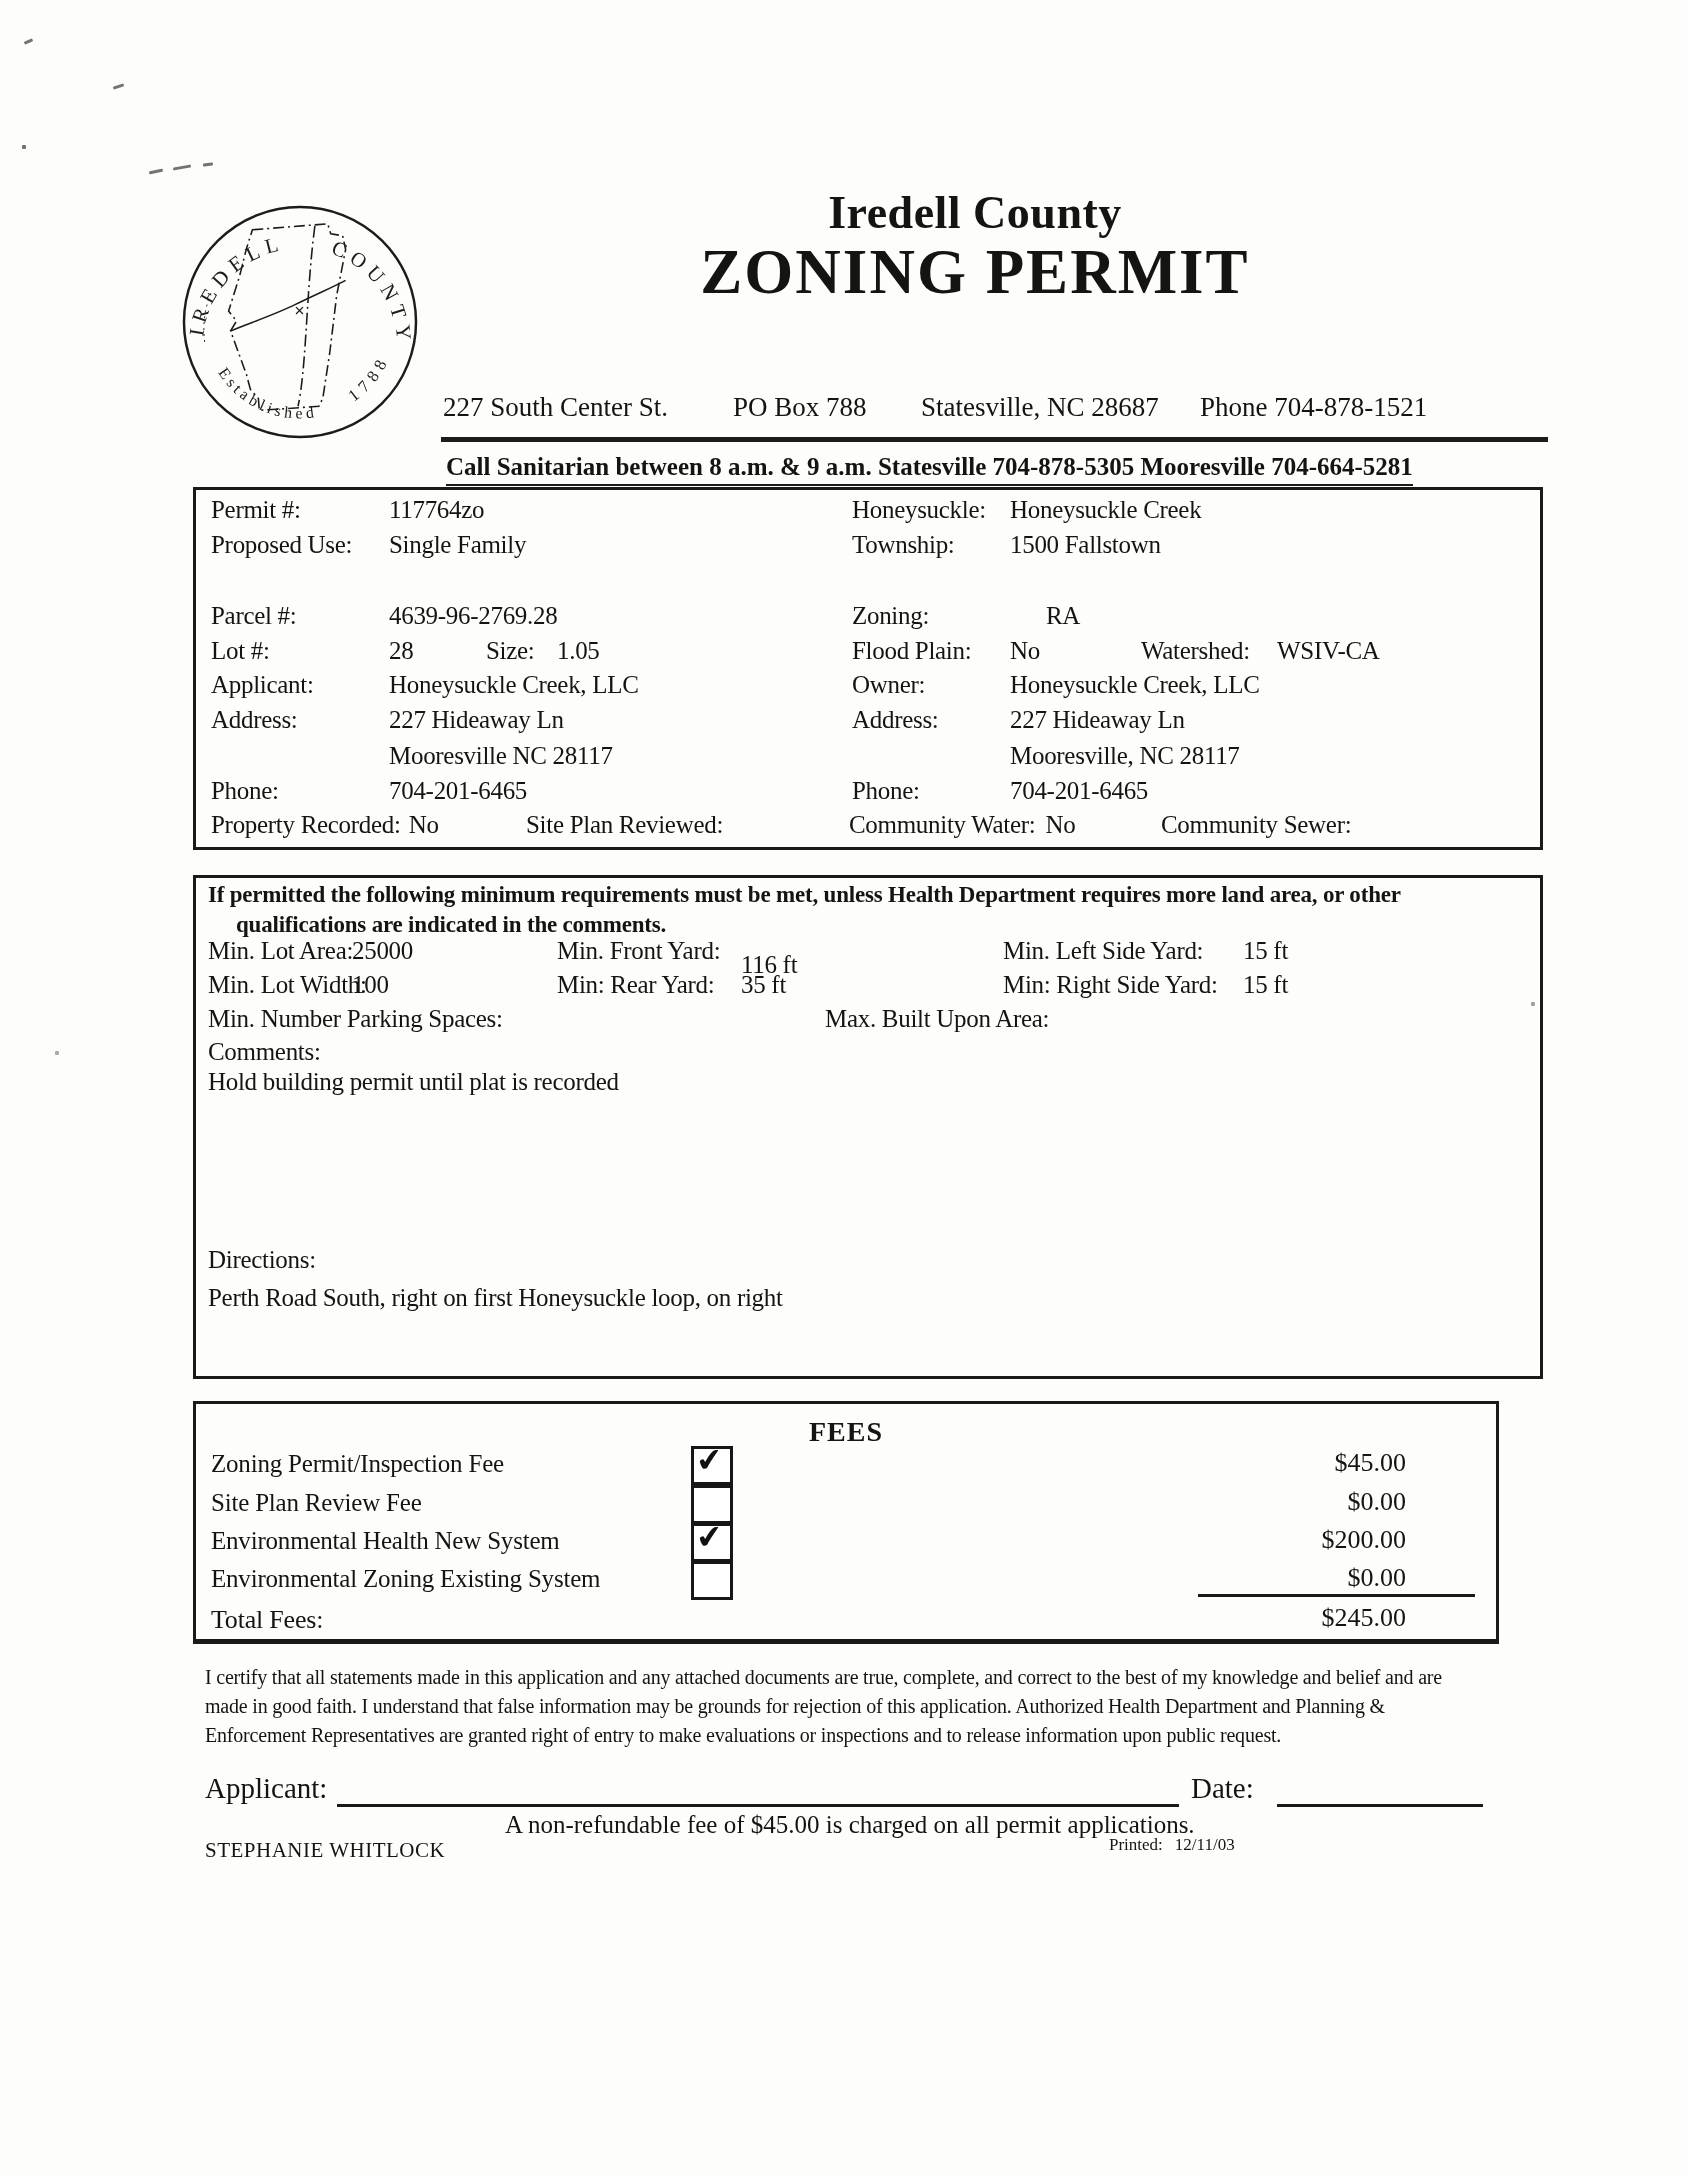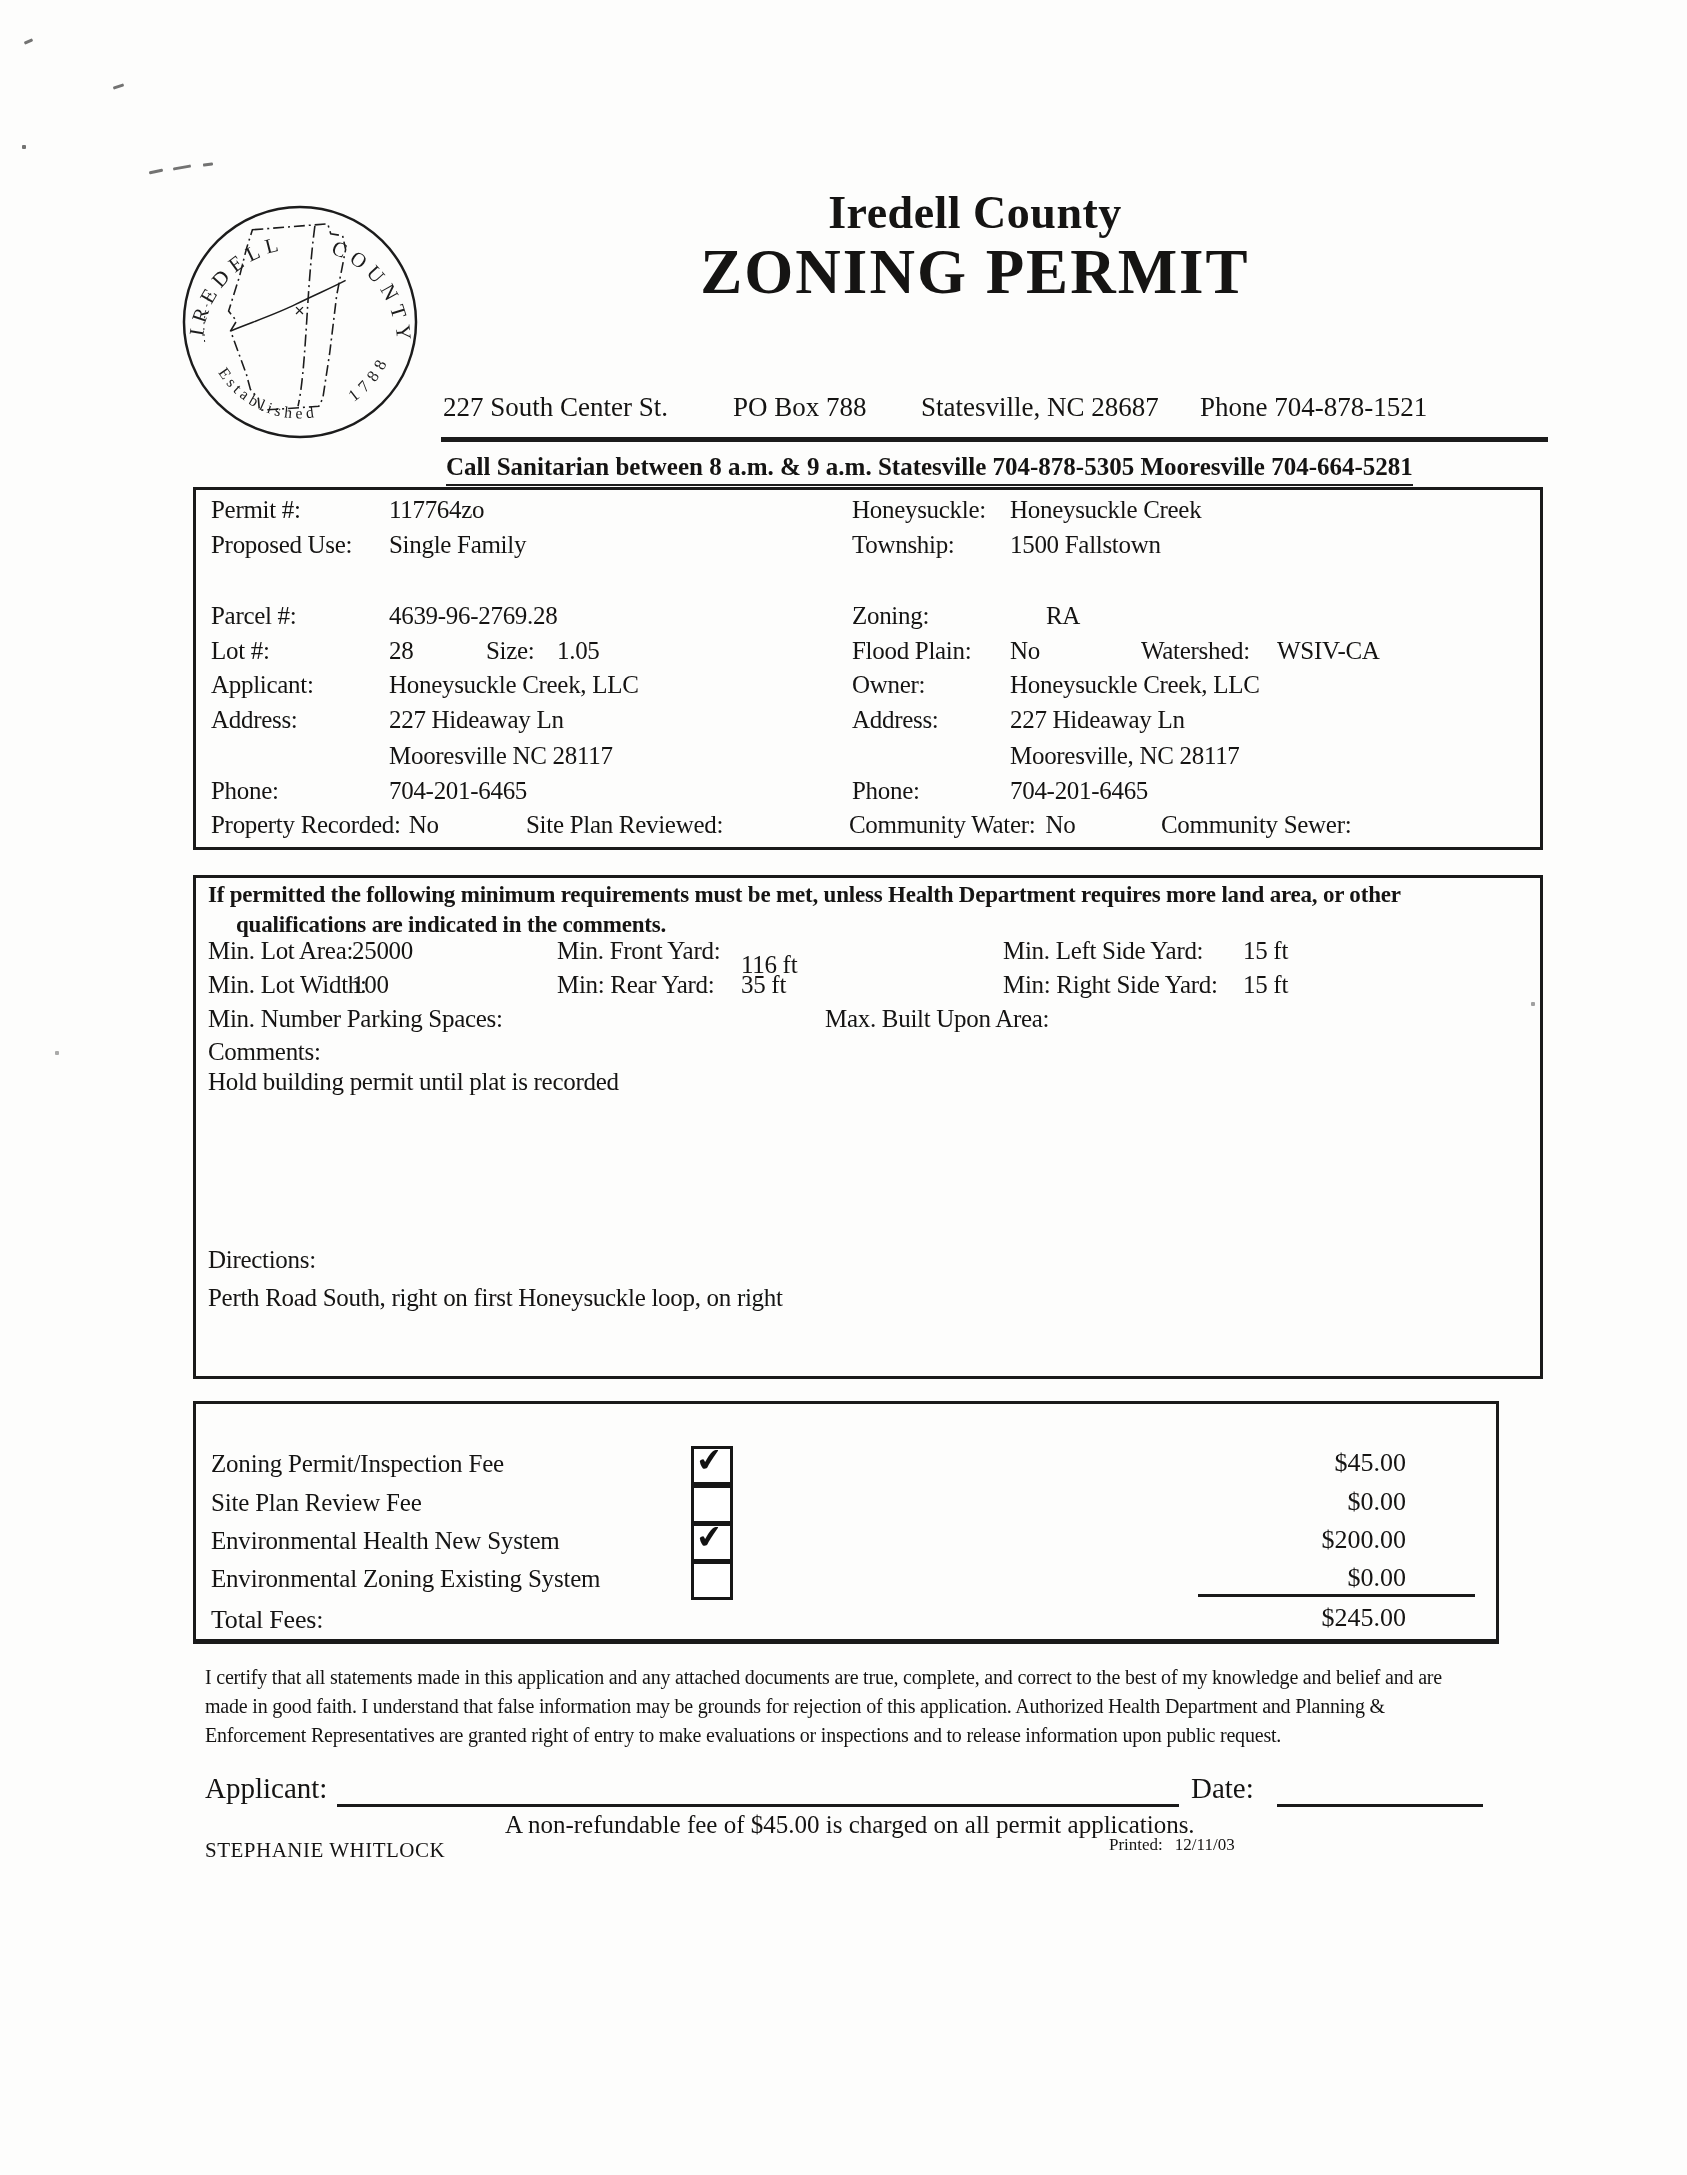--- a/index.html
+++ b/index.html
@@ -171,20 +171,21 @@
   <span class="row-piece" style="left:629px;top:127px;">Max. Built Upon Area:</span>
 
   <span class="row-piece" style="left:12px;top:160px;">Comments:</span>
   <span class="row-piece small-val" style="left:12px;top:190px;">Hold building permit until plat is recorded</span>
 
   <span class="row-piece" style="left:12px;top:368px;">Directions:</span>
   <span class="row-piece" style="left:12px;top:406px;">Perth Road South, right on first Honeysuckle loop, on right</span>
 </div>
 
 <div class="box" style="left:193px;top:1401px;width:1300px;height:235px;border-bottom-width:5px;">
+  <div class="abs fees-title" style="left:0;top:12px;width:100%;">FEES</div>
 
   <span class="abs fee-label" style="left:15px;top:46px;">Zoning Permit/Inspection Fee</span>
   <span class="checkbox" style="left:495px;top:42px;">
     <span class="tick">✔</span>
   </span>
   <span class="abs fee-amount" style="right:90px;top:44px;">$45.00</span>
 
   <span class="abs fee-label" style="left:15px;top:85px;">Site Plan Review Fee</span>
   <span class="checkbox" style="left:495px;top:81px;">
     <span class="tick"></span>

